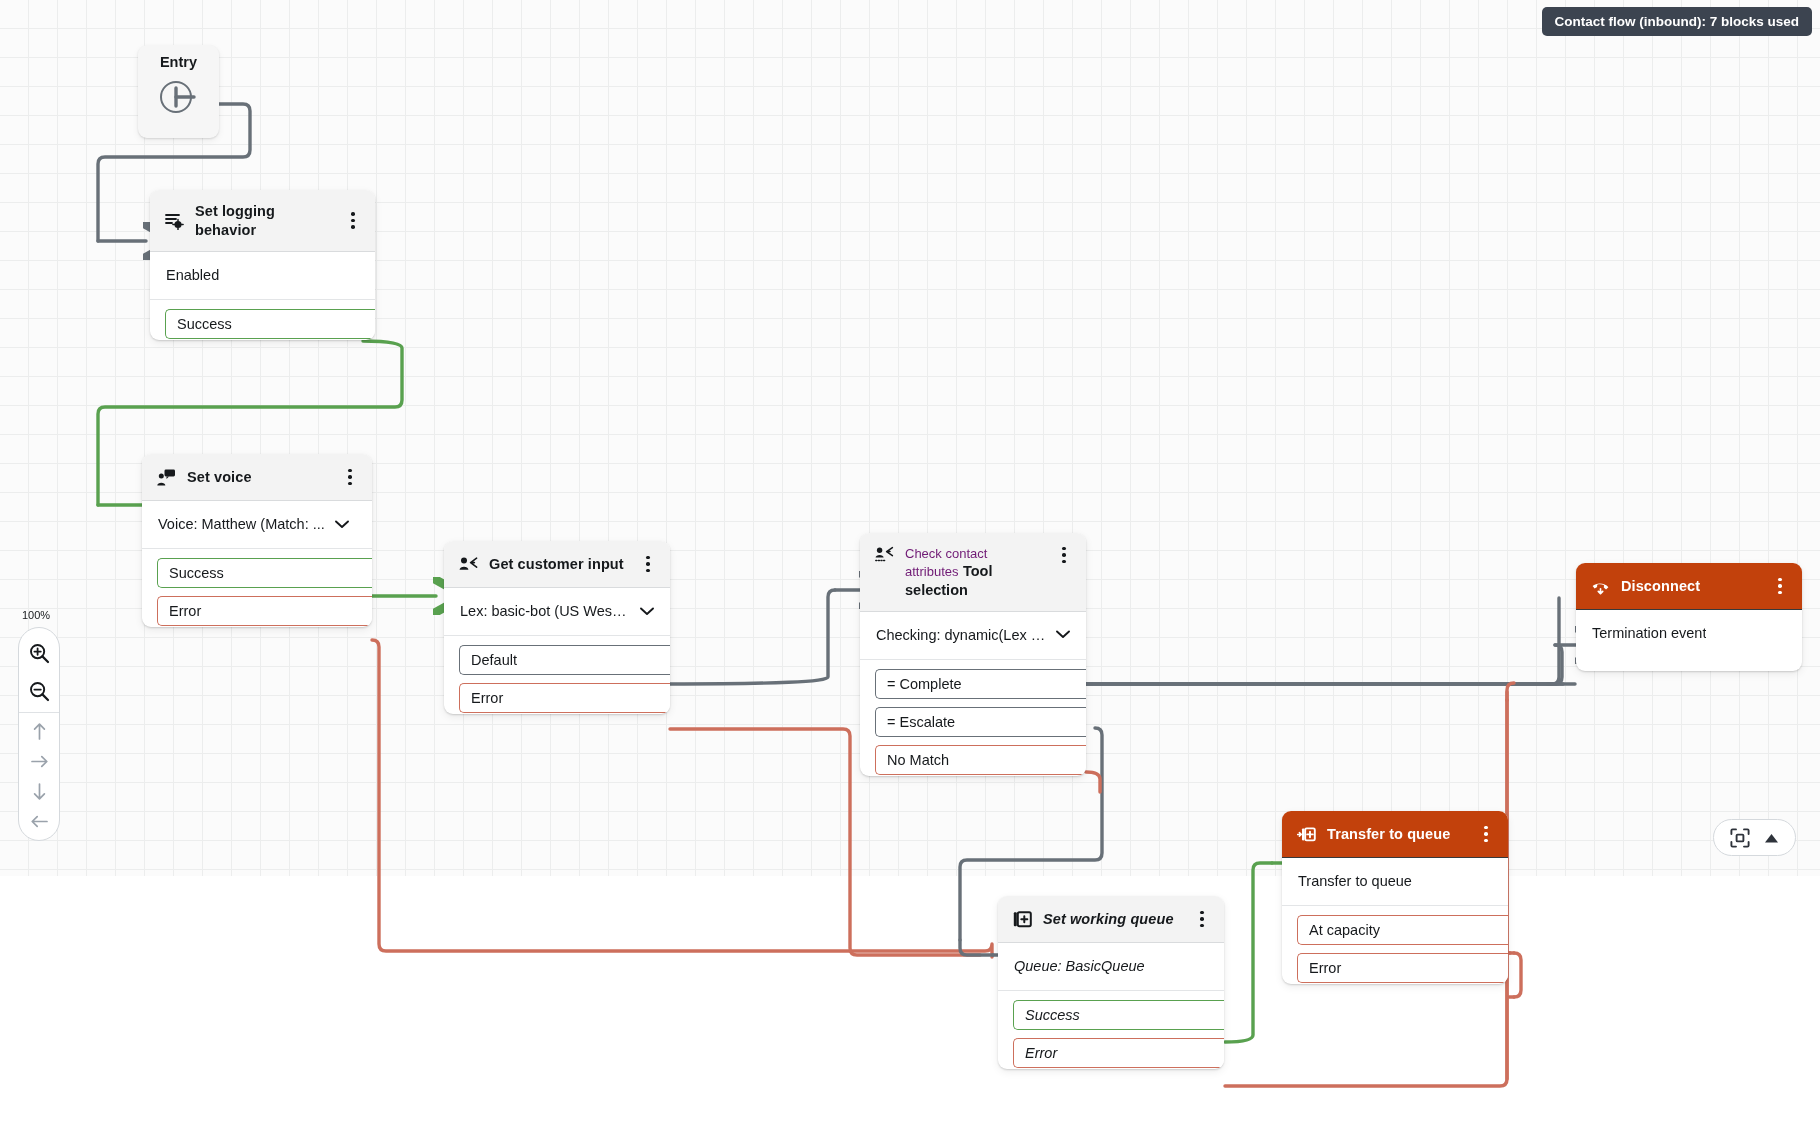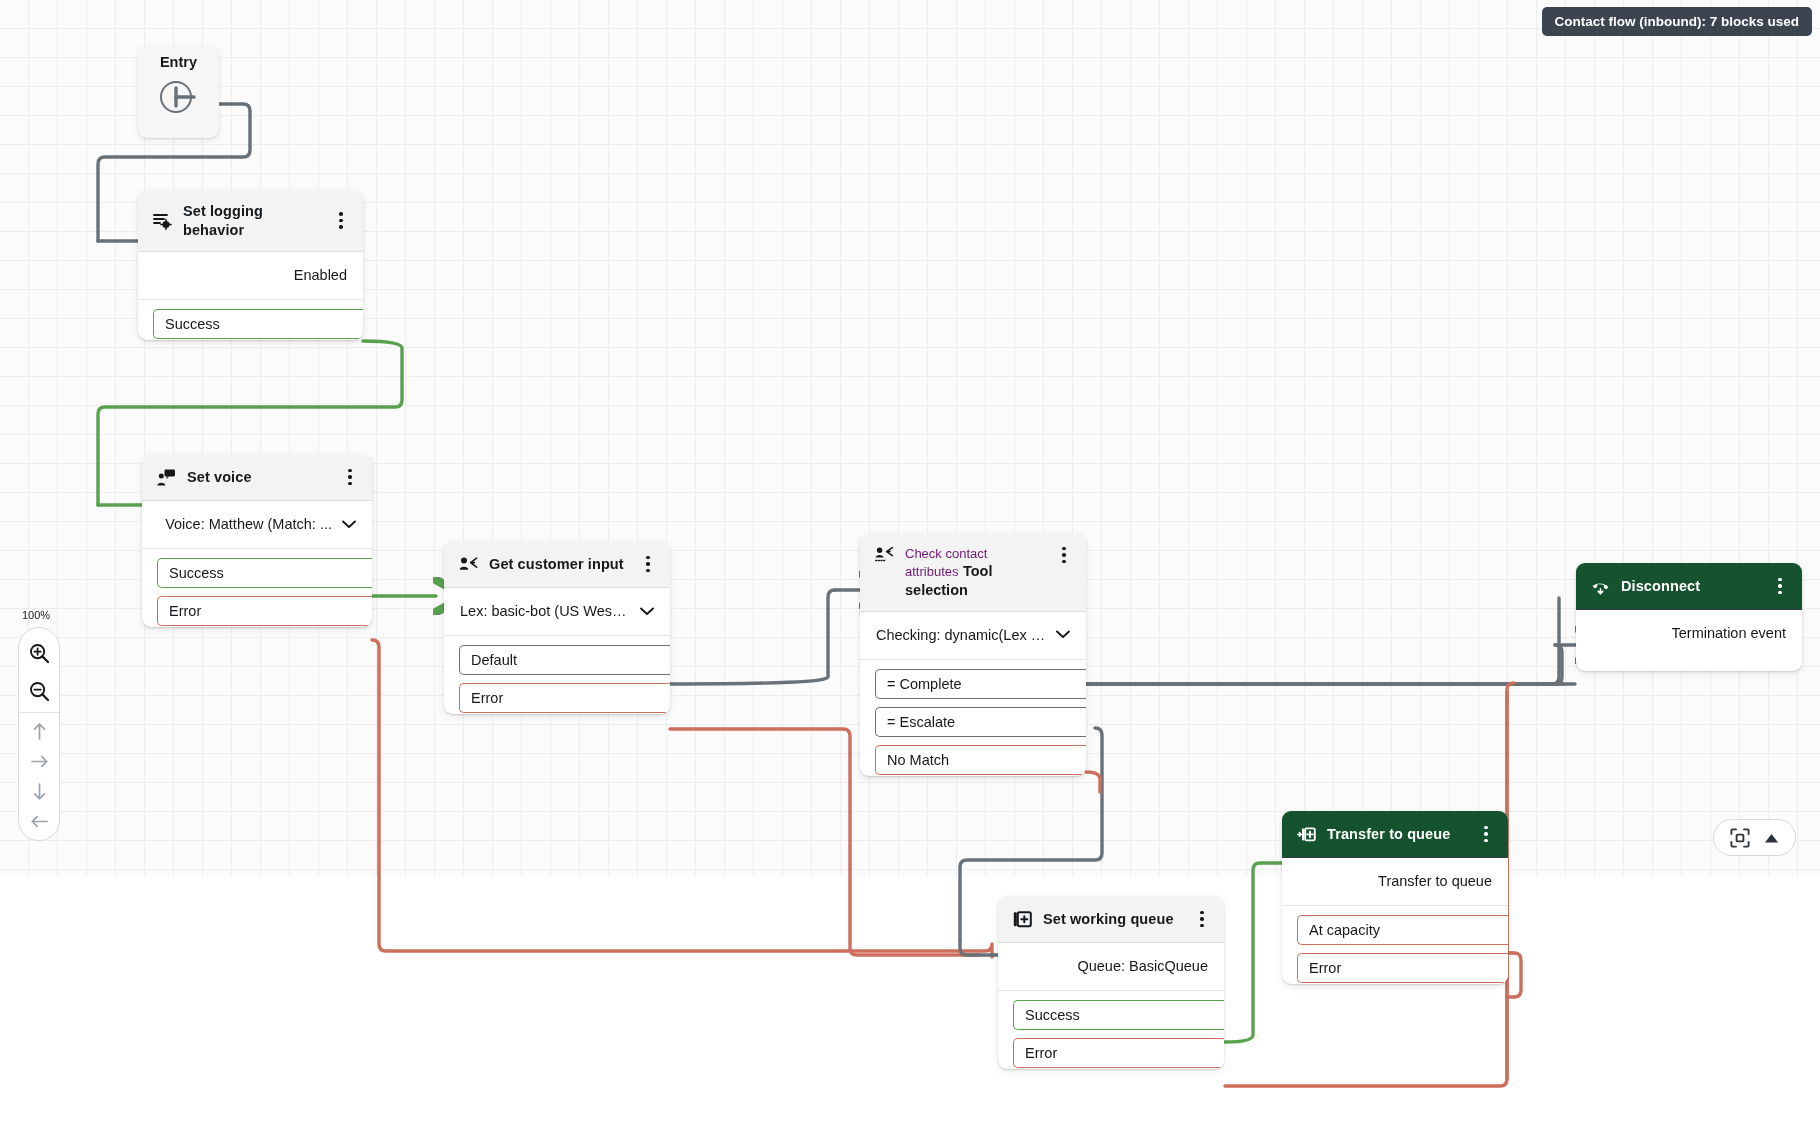--- a/index.html
+++ b/index.html
@@ -31,35 +31,35 @@
     overflow: hidden;
     z-index: 5;
   }
   .bhead {
     display: flex; align-items: center; gap: 11px;
     padding: 12px 13px 12px 14px;
     background: #f3f3f3;
     border-bottom: 1px solid #d9dbdd;
     min-height: 46px;
   }
-  .bhead.dark { background: #14532d; border-bottom: 1px solid #36393b; }
+  .bhead.dark { background: #c2410c; border-bottom: 1px solid #36393b; }
   .bicon { flex: 0 0 auto; width: 20px; height: 20px; display: flex; align-items: center; justify-content: center; color: #16191c; }
   .bhead.dark .bicon { color: #ffffff; }
   .btitles { flex: 1 1 auto; min-width: 0; }
   .btitle { font-size: 14.5px; font-weight: bold; color: #16191c; line-height: 1.22; letter-spacing: .1px; }
   .bhead.dark .btitle { color: #ffffff; }
   .bsubtle { font-size: 13px; font-weight: normal; color: #701a75; line-height: 1.25; }
   .bsub2 { font-size: 14.5px; font-weight: bold; color: #16191c; line-height: 1.25; margin-top: 16px; }
   .kebab { flex: 0 0 auto; width: 18px; height: 22px; display: flex; flex-direction: column; align-items: center; justify-content: center; gap: 3px; cursor: pointer; }
   .kebab i { display: block; width: 3.5px; height: 3.5px; border-radius: 50%; background: #16191c; }
   .bhead.dark .kebab i { background: #ffffff; }
 
   .bbody { padding: 15px 16px 16px 16px; border-bottom: 1px solid #e3e5e7; }
   .bbody.noborder { border-bottom: none; }
-  .brow { display: flex; align-items: center; justify-content: flex-end; gap: 10px; }
+  .brow { display: flex; align-items: center; justify-content: flex-start; gap: 10px; }
   .btext { font-size: 14.5px; color: #16191c; white-space: nowrap; overflow: hidden; text-overflow: ellipsis; }
   .chev { flex: 0 0 auto; width: 14px; height: 9px; }
 
   .bports { padding: 9px 0 1px 0; display: flex; flex-direction: column; gap: 8px; }
   .port {
     position: relative;
     margin-left: 15px;
     height: 30px;
     display: flex; align-items: center;
     padding-left: 11px;
@@ -208,21 +208,21 @@
 
   <div id="entry" style="left:138px; top:45px;">
     <div class="elabel">Entry</div>
     <svg width="46" height="46" viewBox="0 0 46 46" style="margin-top:4px;">
       <circle cx="20" cy="23" r="15" fill="none" stroke="#687078" stroke-width="2"></circle>
       <path d="M20,14 L20,32" stroke="#687078" stroke-width="3.4" stroke-linecap="round"></path>
       <path d="M20,23 L38,23" stroke="#687078" stroke-width="3.4" stroke-linecap="round"></path>
     </svg>
   </div>
 
-  <div class="block" style="left:138px; top:190px; width:225px;">
+  <div class="block" style="left:150px; top:190px; width:225px;">
     <div class="bhead">
       <span class="bicon">
         <svg width="19" height="19" viewBox="0 0 19 19">
           <path d="M1,4 H14 M1,8 H11 M1,12 H7" stroke="currentColor" stroke-width="1.8" stroke-linecap="round"></path>
           <circle cx="13" cy="13.5" r="3.6" fill="currentColor"></circle>
           <path d="M13,8.6 V10 M9.4,13.5 H7.9 M18.1,13.5 H16.6 M13,17.2 V18.4" stroke="currentColor" stroke-width="1.5" stroke-linecap="round"></path>
         </svg>
       </span>
       <span class="btitles">
         <span class="btitle">Set logging behavior</span>
@@ -360,21 +360,21 @@
           <i></i>
         </span>
     </div>
     <div class="bbody noborder" style="padding-bottom:30px;">
       <div class="brow">
         <span class="btext">Termination event</span>
       </div>
     </div>
   </div>
 
-  <div class="block" style="left:998px; top:896px; width:226px;">
+  <div class="block" style="left:998px; top:896px; width:226px;font-style:italic;">
     <div class="bhead">
       <span class="bicon">
         <svg width="19" height="19" viewBox="0 0 19 19">
           <rect x="0.8" y="2.2" width="3" height="14" rx="1" fill="currentColor"></rect>
           <rect x="4.8" y="2.2" width="13" height="14" rx="1.6" fill="none" stroke="currentColor" stroke-width="2"></rect>
           <path d="M11.3,6.2 L11.3,12.2 M8.3,9.2 L14.3,9.2" stroke="currentColor" stroke-width="2" stroke-linecap="round"></path>
         </svg>
       </span>
       <span class="btitles">
         <span class="btitle">Set working queue</span>

